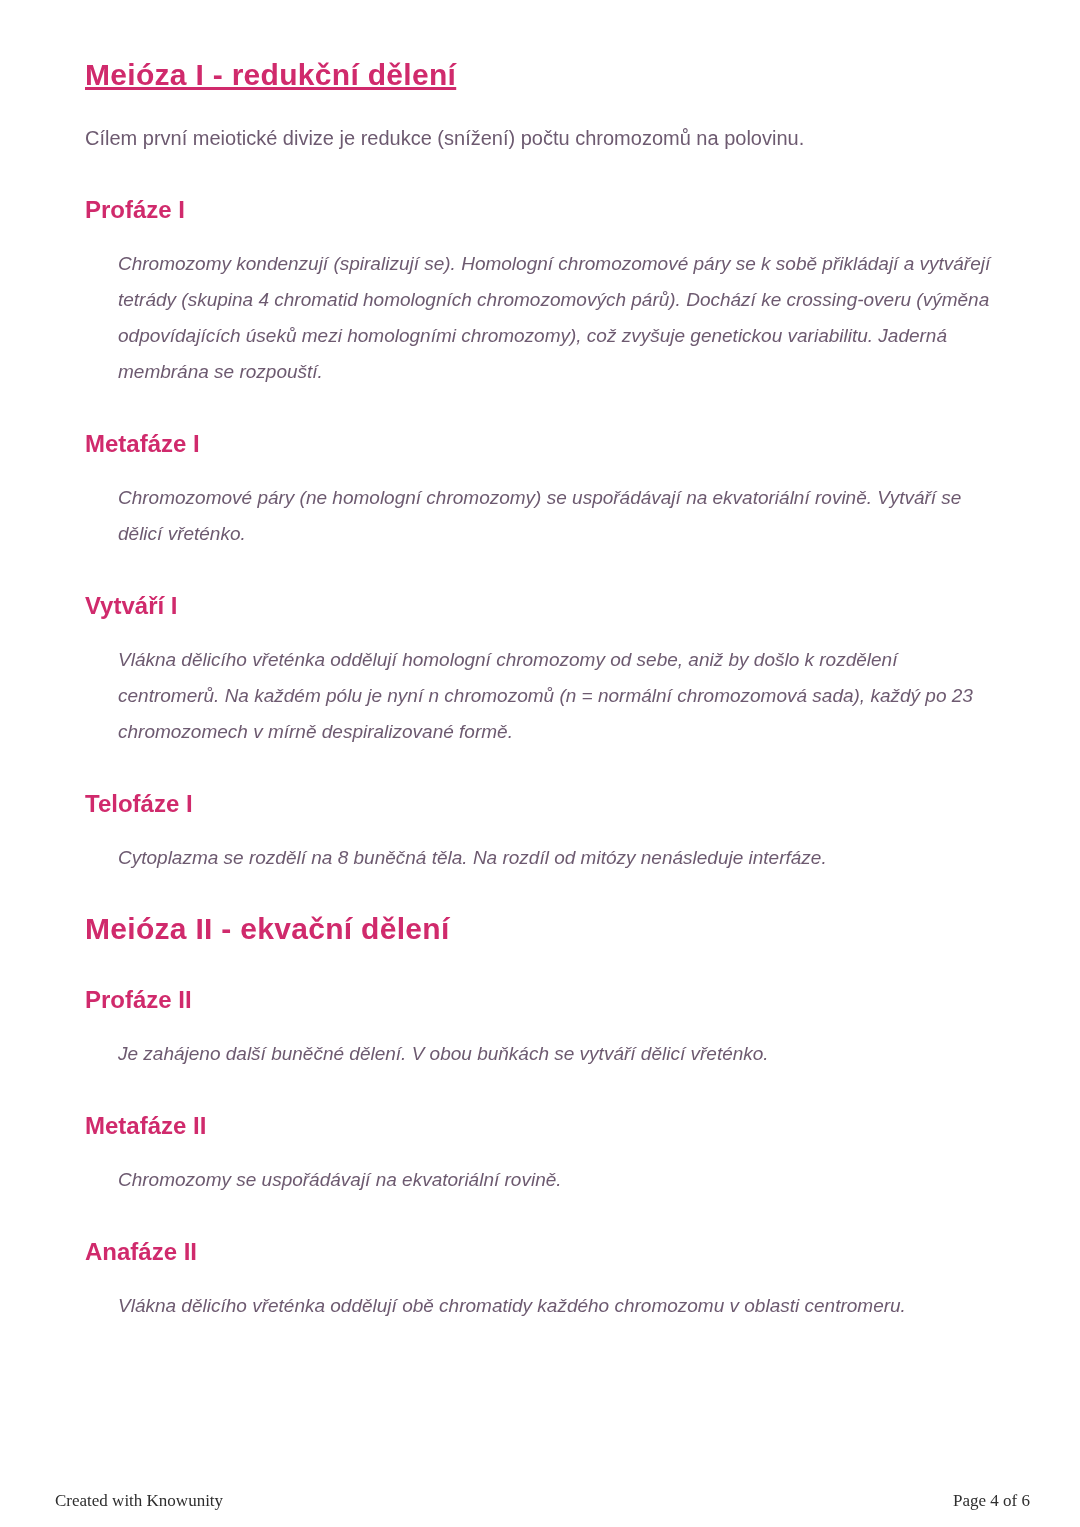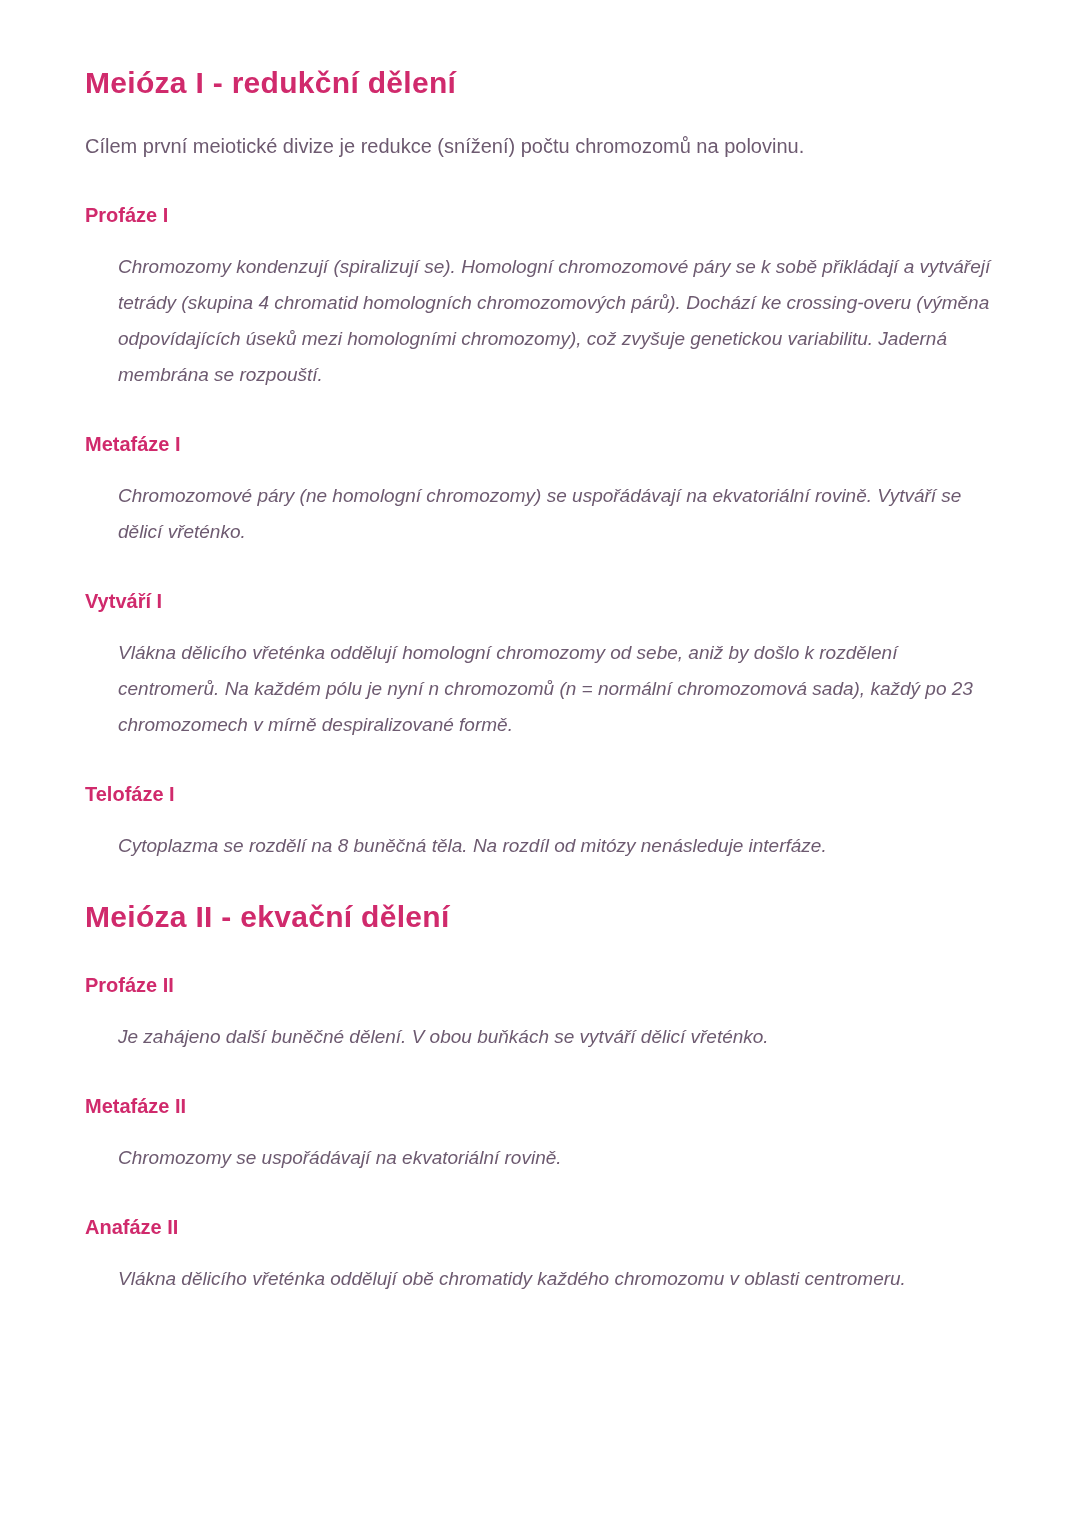--- a/index.html
+++ b/index.html
@@ -25,32 +25,33 @@
     padding:46px 60px 0 85px;
   }
   .section-heading{
     color:var(--accent);
     font-size:30px;
     font-weight:700;
     letter-spacing:.3px;
     margin:36px 0 28px 0;
   }
   .section-heading.first{
-    margin-top:20px;
+    margin-top:12px;
+    text-decoration:underline;
   }
   .intro{
     color:var(--body-text);
     font-size:20px;
     line-height:36px;
     margin:0;
     max-width:920px;
   }
   .phase-title{
     color:var(--accent);
-    font-size:20px;
+    font-size:24px;
     font-weight:700;
     margin:40px 0 0 0;
   }
   .phase-text{
     color:var(--body-text);
     font-size:19px;
     line-height:36px;
     margin:22px 0 0 33px;
     max-width:885px;
     font-style:italic;
@@ -97,13 +98,17 @@
     <p class="phase-text">Je zahájeno další buněčné dělení. V obou buňkách se vytváří dělicí vřeténko.</p>
 
     <h2 class="phase-title">Metafáze II</h2>
     <p class="phase-text">Chromozomy se uspořádávají na ekvatoriální rovině.</p>
 
     <h2 class="phase-title">Anafáze II</h2>
     <p class="phase-text">Vlákna dělicího vřeténka oddělují obě chromatidy každého chromozomu v oblasti centromeru.</p>
 
   </div>
 
+  <div class="footer">
+    <span>Created with Knowunity</span>
+    <span>Page 4 of 6</span>
+  </div>
 </div>
 
 </body></html>

